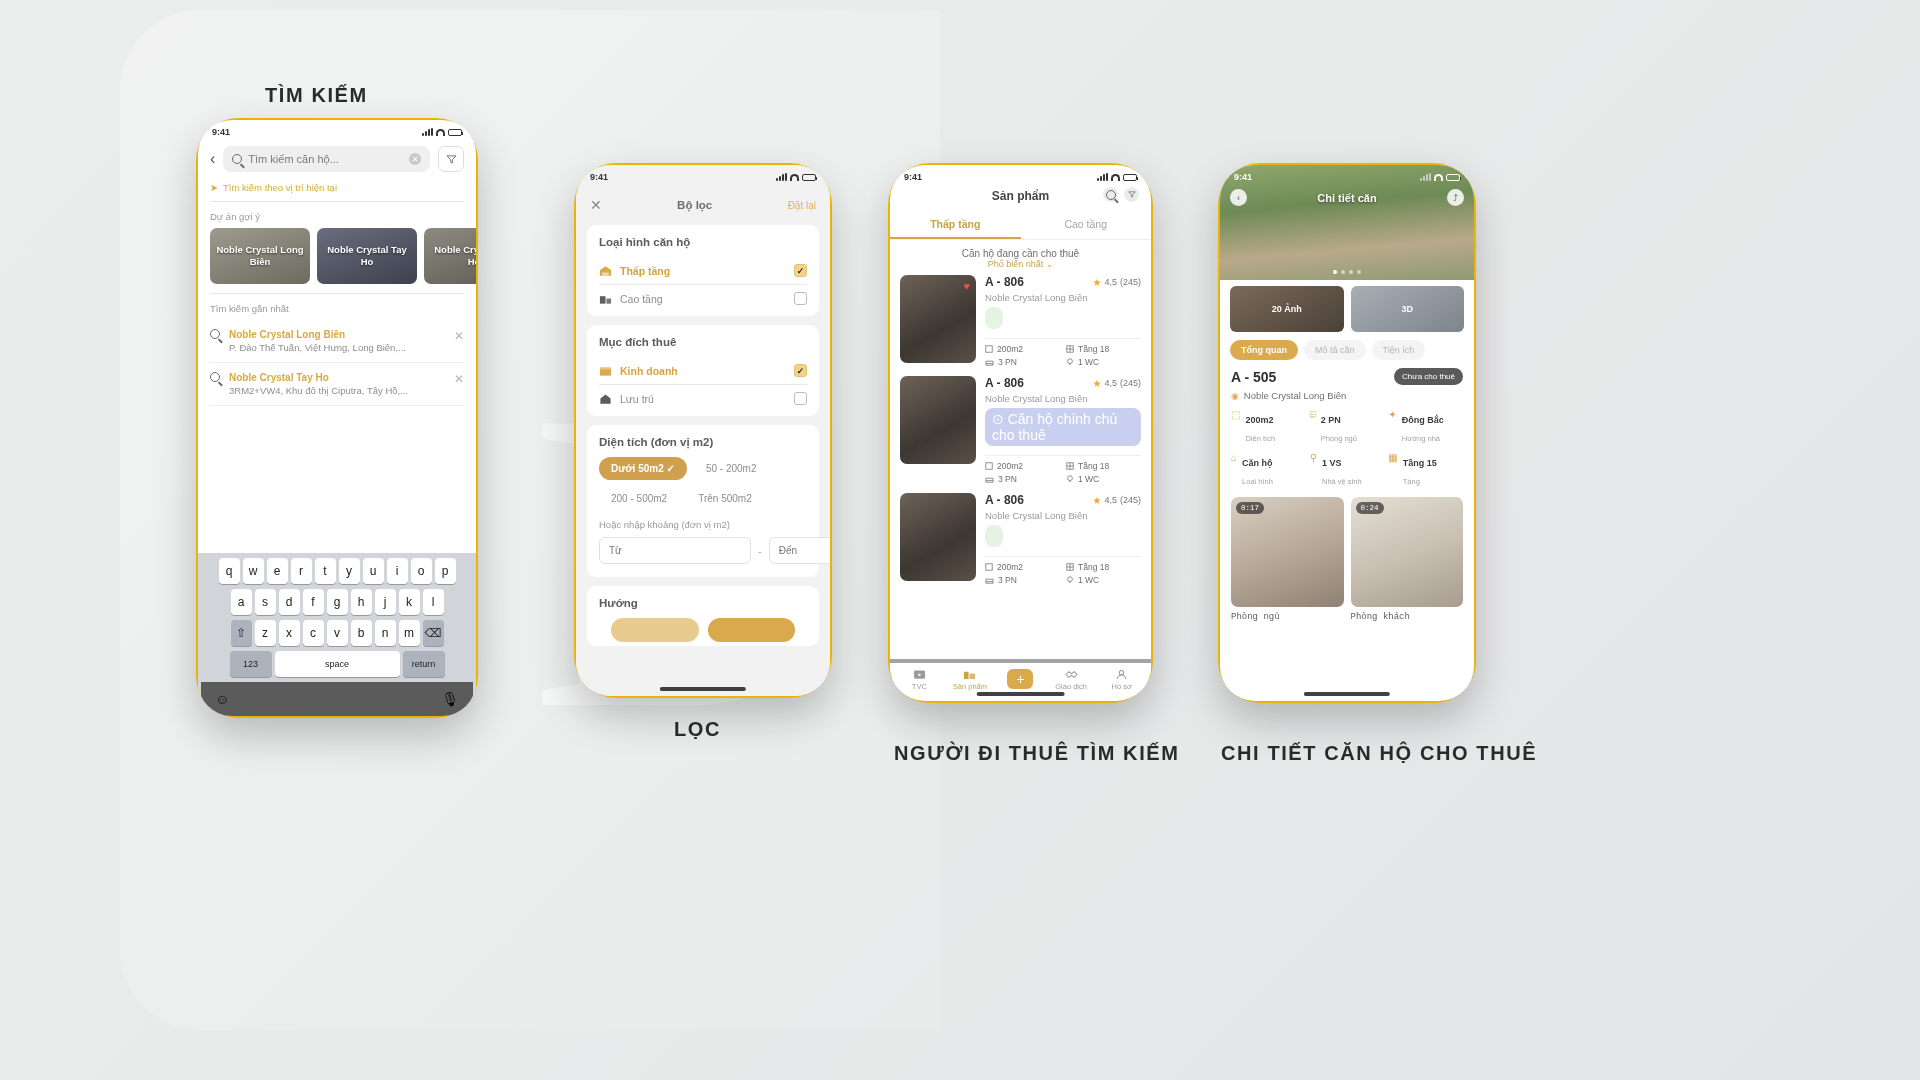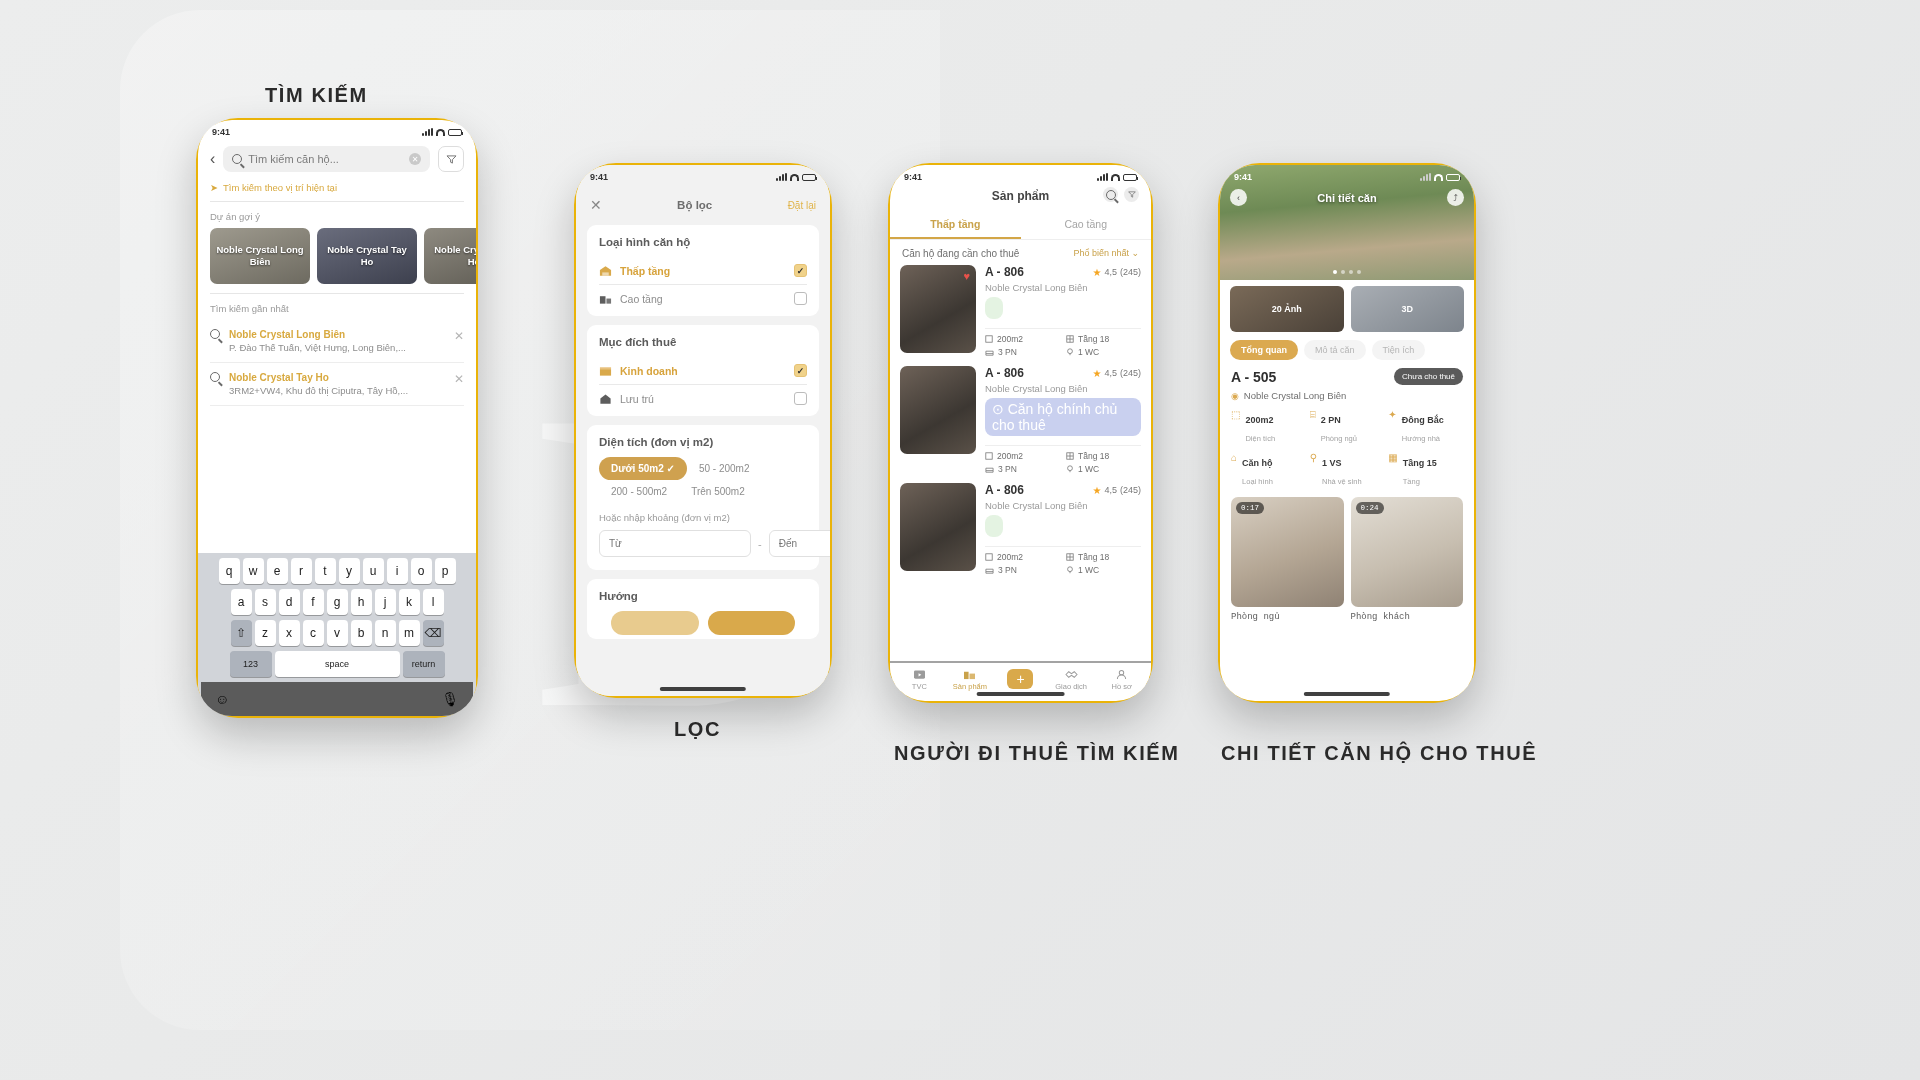--- a/index.html
+++ b/index.html
@@ -106,21 +106,21 @@
   .card{background:#fff;border-radius:9px;margin:0 11px 9px;padding:11px 12px 4px;}
   .card h4{font-size:11.5px;color:#5b5b5b;font-weight:bold;margin-bottom:9px;}
   .opt{display:flex;align-items:center;gap:8px;padding:7px 0;border-bottom:1px solid #e9e9e9;}
   .opt:last-child{border-bottom:none;}
   .opt .lbl{flex:1;font-size:10.5px;color:#8d8d8d;}
   .opt.on .lbl{color:#d7a33c;font-weight:bold;}
   .chk{width:13px;height:13px;border:1.5px solid #bcbcbc;border-radius:3px;}
   .chk.on{background:#f0d28a;border-color:#e6c274;display:flex;align-items:center;
     justify-content:center;font-size:9px;color:#2d2d2d;font-weight:bold;}
   .ico-sq{width:13px;height:12px;display:inline-block;}
-  .chips{display:flex;flex-wrap:wrap;margin-bottom:9px;}
+  .chips{display:flex;flex-wrap:wrap;gap:7px;margin-bottom:9px;}
   .chip{padding:6px 12px;border-radius:14px;font-size:10px;color:#8d8d8d;background:#fff;}
   .chip.sel{background:#cfa košt;}
   .chip.sel{background:#cda martin;}
   .chip.sel{background:#cca martin;}
   .chip.sel{background:#cfa14f;color:#fff;font-weight:bold;}
   .sub-lbl{font-size:9.5px;color:#9a9a9a;margin:2px 0 7px;}
   .range{display:flex;align-items:center;gap:7px;padding-bottom:9px;}
   .range input{flex:1;border:1px solid #e0e0e0;border-radius:6px;padding:7px 9px;
     font-size:10px;color:#9a9a9a;font-family:inherit;background:#fff;}
   .range .dash{color:#aaa;font-size:11px;}
@@ -131,22 +131,22 @@
   
   #phone3 { left: 888px; top: 163px; width: 265px; height: 540px; }
   .p3-title{text-align:center;font-size:12px;color:#444;font-weight:bold;padding:2px 0 8px;
     position:relative;}
   .p3-title .acts{position:absolute;right:12px;top:0;display:flex;gap:6px;}
   .circ{width:15px;height:15px;border-radius:50%;background:#ececec;
     display:flex;align-items:center;justify-content:center;}
   .p3-tabs{display:flex;border-bottom:1px solid #eee;}
   .p3-tab{flex:1;text-align:center;padding:7px 0;font-size:10.5px;color:#a5a5a5;}
   .p3-tab.act{color:#c9a24a;font-weight:bold;border-bottom:2px solid #d3a647;}
-  .p3-sub{display:flex;align-items:flex-start;justify-content:space-between;
-    padding:8px 12px 6px;}
+  .p3-sub{display:flex;align-items:center;justify-content:space-between;
+    padding:8px 12px 6px;flex-direction:column;}
   .p3-sub .l{font-size:10px;color:#6f6f6f;}
   .p3-sub .r{font-size:9px;color:#c9a24a;}
   .p3-list{padding:0 10px;overflow:hidden;}
   .lcard{display:flex;gap:9px;margin-bottom:9px;}
   .lthumb{width:76px;height:88px;border-radius:7px;flex:none;position:relative;overflow:hidden;
     background:linear-gradient(150deg,#6e6258,#3c3732 60%,#5a5148);}
   .lthumb .heart{position:absolute;top:5px;right:6px;font-size:11px;color:#e8524a;}
   .lbody{flex:1;min-width:0;}
   .lrow1{display:flex;align-items:center;justify-content:space-between;}
   .lname{font-size:12px;color:#333;font-weight:bold;}
@@ -154,21 +154,21 @@
   .lrate .st{color:#f5a623;font-size:10px;}
   .lproj{font-size:9.5px;color:#9a9a9a;margin:3px 0 4px;}
   .lbadge{display:inline-block;font-size:14px;border-radius:8px;padding:3px 7px;
     margin-bottom:5px;}
   .lbadge.green{background:#e4f3e2;color:#e4f3e2;}
   .lbadge.blue{background:#c9d0ef;color:#ffffff;}
   .lsep{height:1px;background:#eee;margin:4px 0 5px;}
   .lspecs{display:grid;grid-template-columns:1fr 1fr;gap:3px 6px;}
   .lspec{display:flex;align-items:center;gap:4px;font-size:8.5px;color:#6d6d6d;}
   .p3-nav{position:absolute;left:0;right:0;bottom:10px;display:flex;align-items:flex-end;
-    justify-content:space-around;padding:6px 4px 0;border-top:2px solid #a3a3a3;background:#fff;}
+    justify-content:space-around;padding:6px 4px 0;border-top:4px solid #a3a3a3;background:#fff;}
   .navit{display:flex;flex-direction:column;align-items:center;gap:2px;font-size:7.5px;
     color:#9b9b9b;width:20%;}
   .navit.act{color:#c9a24a;}
   .navplus{width:26px;height:20px;border-radius:6px;background:#d9a94b;color:#fff;
     display:flex;align-items:center;justify-content:center;font-size:14px;margin-bottom:2px;}
 
   
   #phone4 { left: 1218px; top: 163px; width: 258px; height: 540px; }
   .p4-hero{height:115px;position:relative;
     background:linear-gradient(175deg,#8fa86e 0%,#6e8a55 35%,#b9a98a 70%,#8e9a74 100%);}

